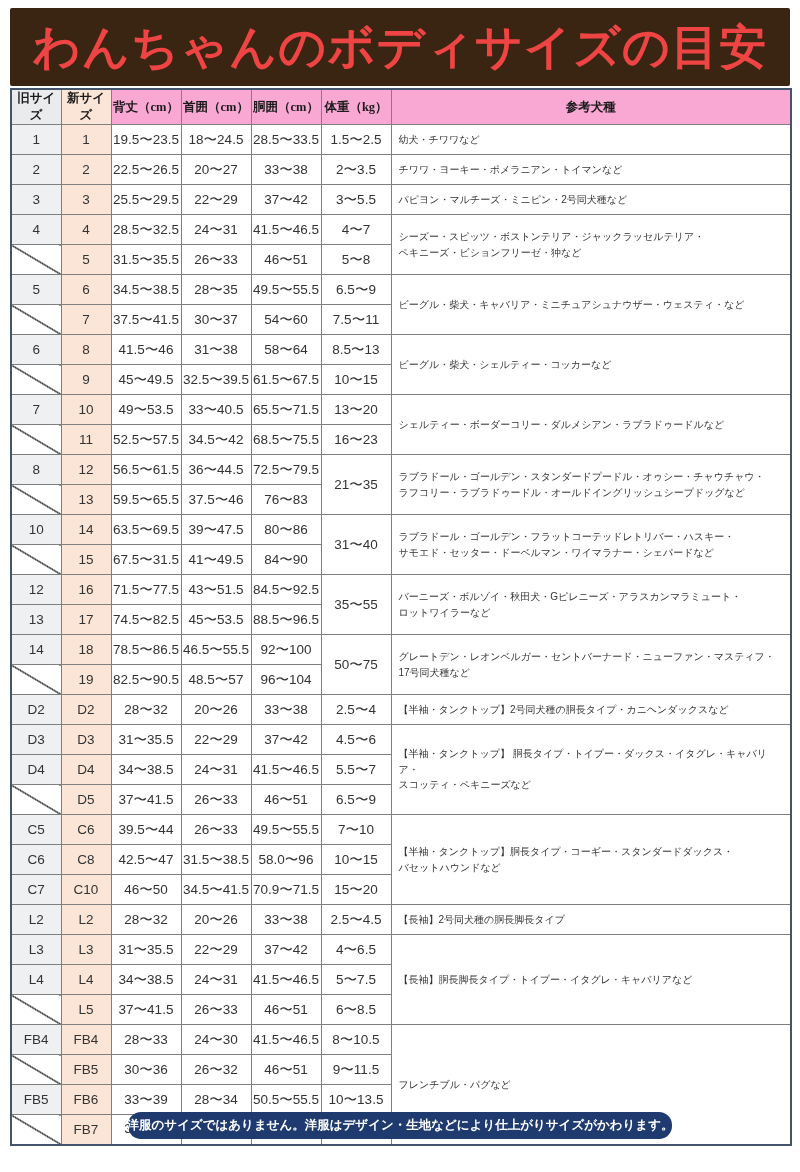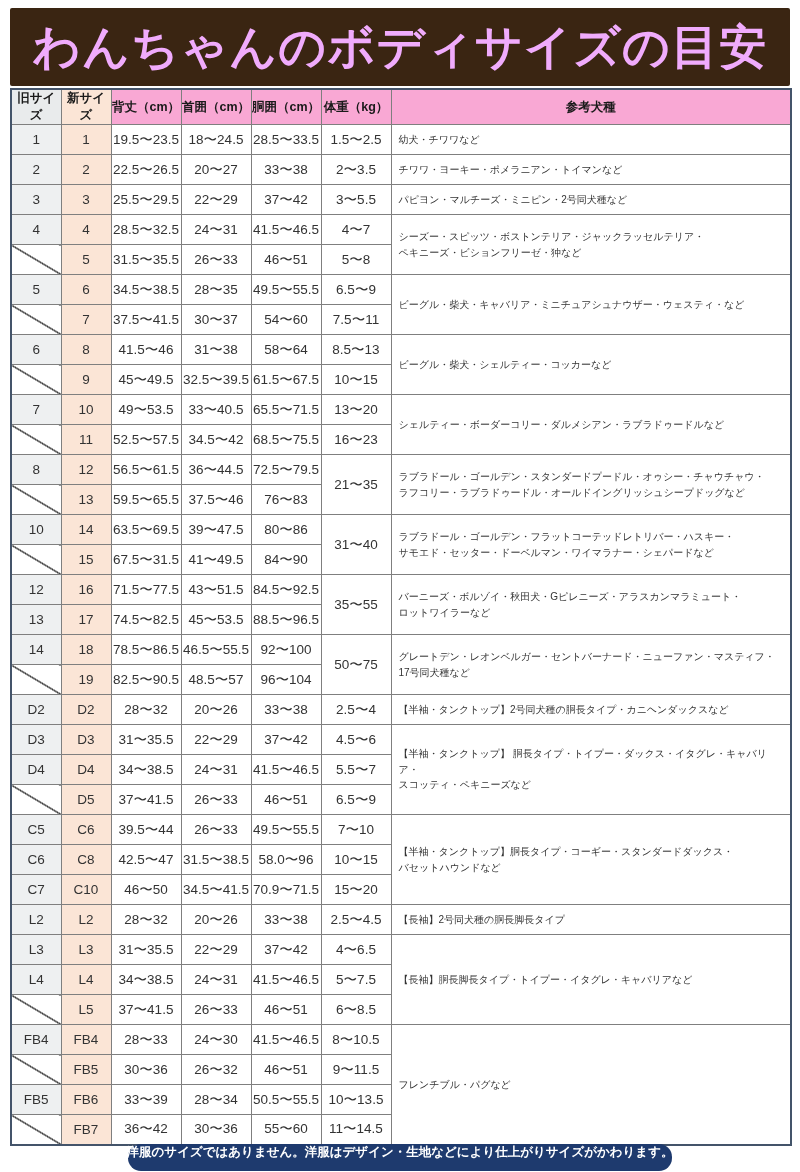--- a/index.html
+++ b/index.html
@@ -5,37 +5,37 @@
   html,body { margin:0; padding:0; }
   body {
     width:800px; height:1172px; background:#ffffff;
     font-family:"Liberation Sans","DejaVu Sans",sans-serif;
     color:#333;
   }
   .page { position:relative; width:800px; height:1172px; overflow:hidden; }
 
   .banner {
     position:absolute; left:10px; top:8px; width:780px; height:78px;
-    background:#3a2512; color:#f0abfc;
+    background:#3a2512; color:#ef4444;
     display:flex; align-items:center; justify-content:center;
     font-size:47px; font-weight:bold; letter-spacing:1px;
     border-radius:2px;
   }
 
   table.size-table {
     position:absolute; left:10px; top:88px; width:780px;
     border-collapse:collapse; table-layout:fixed;
     border:2px solid #44546a;
   }
   .size-table th, .size-table td {
     border:1px solid #7f7f7f;
     text-align:center; vertical-align:middle;
     padding:0; overflow:hidden;
   }
-  .size-table thead tr { height:24px; }
+  .size-table thead tr { height:24px;font-family:Liberation Serif, serif; }
   .size-table tbody tr { height:30px; }
   .size-table th {
     font-size:12.5px; font-weight:bold; color:#1a1a1a; background:#f9a8d4;
   }
   .size-table td { font-size:13.5px; color:#333; }
   th.col-old { background:#e9ebec; }
   th.col-new { background:#fbe5d6;margin-left:43px; }
   td.old-cell { background:#eef0f1; }
   td.old-cell.slash {
     background-color:#ffffff;
@@ -45,24 +45,24 @@
       #2b2b2b calc(50% + 0.4px),
       transparent calc(50% + 0.9px));
   }
   td.new-cell { background:#fbe5d6; }
   td.breed {
     text-align:left; font-size:10px; line-height:1.55;
     padding:2px 7px; white-space:pre-line; color:#333;
   }
 
   .footer-bar {
-    position:absolute; left:128px; top:1144px; width:544px; height:27px;
+    position:absolute; left:128px; top:1112px; width:544px; height:27px;
     background:#1e3a6e; border-radius:13px;
     color:#ffffff; font-size:12.5px; font-weight:bold;
-    display:flex; align-items:flex-start; justify-content:center;
+    display:flex; align-items:center; justify-content:center;
     white-space:nowrap;
   }
 </style>
 </head>
 <body>
 
 <div class="page">
 
   <div class="banner">
     <span>わんちゃんのボディサイズの目安</span>

